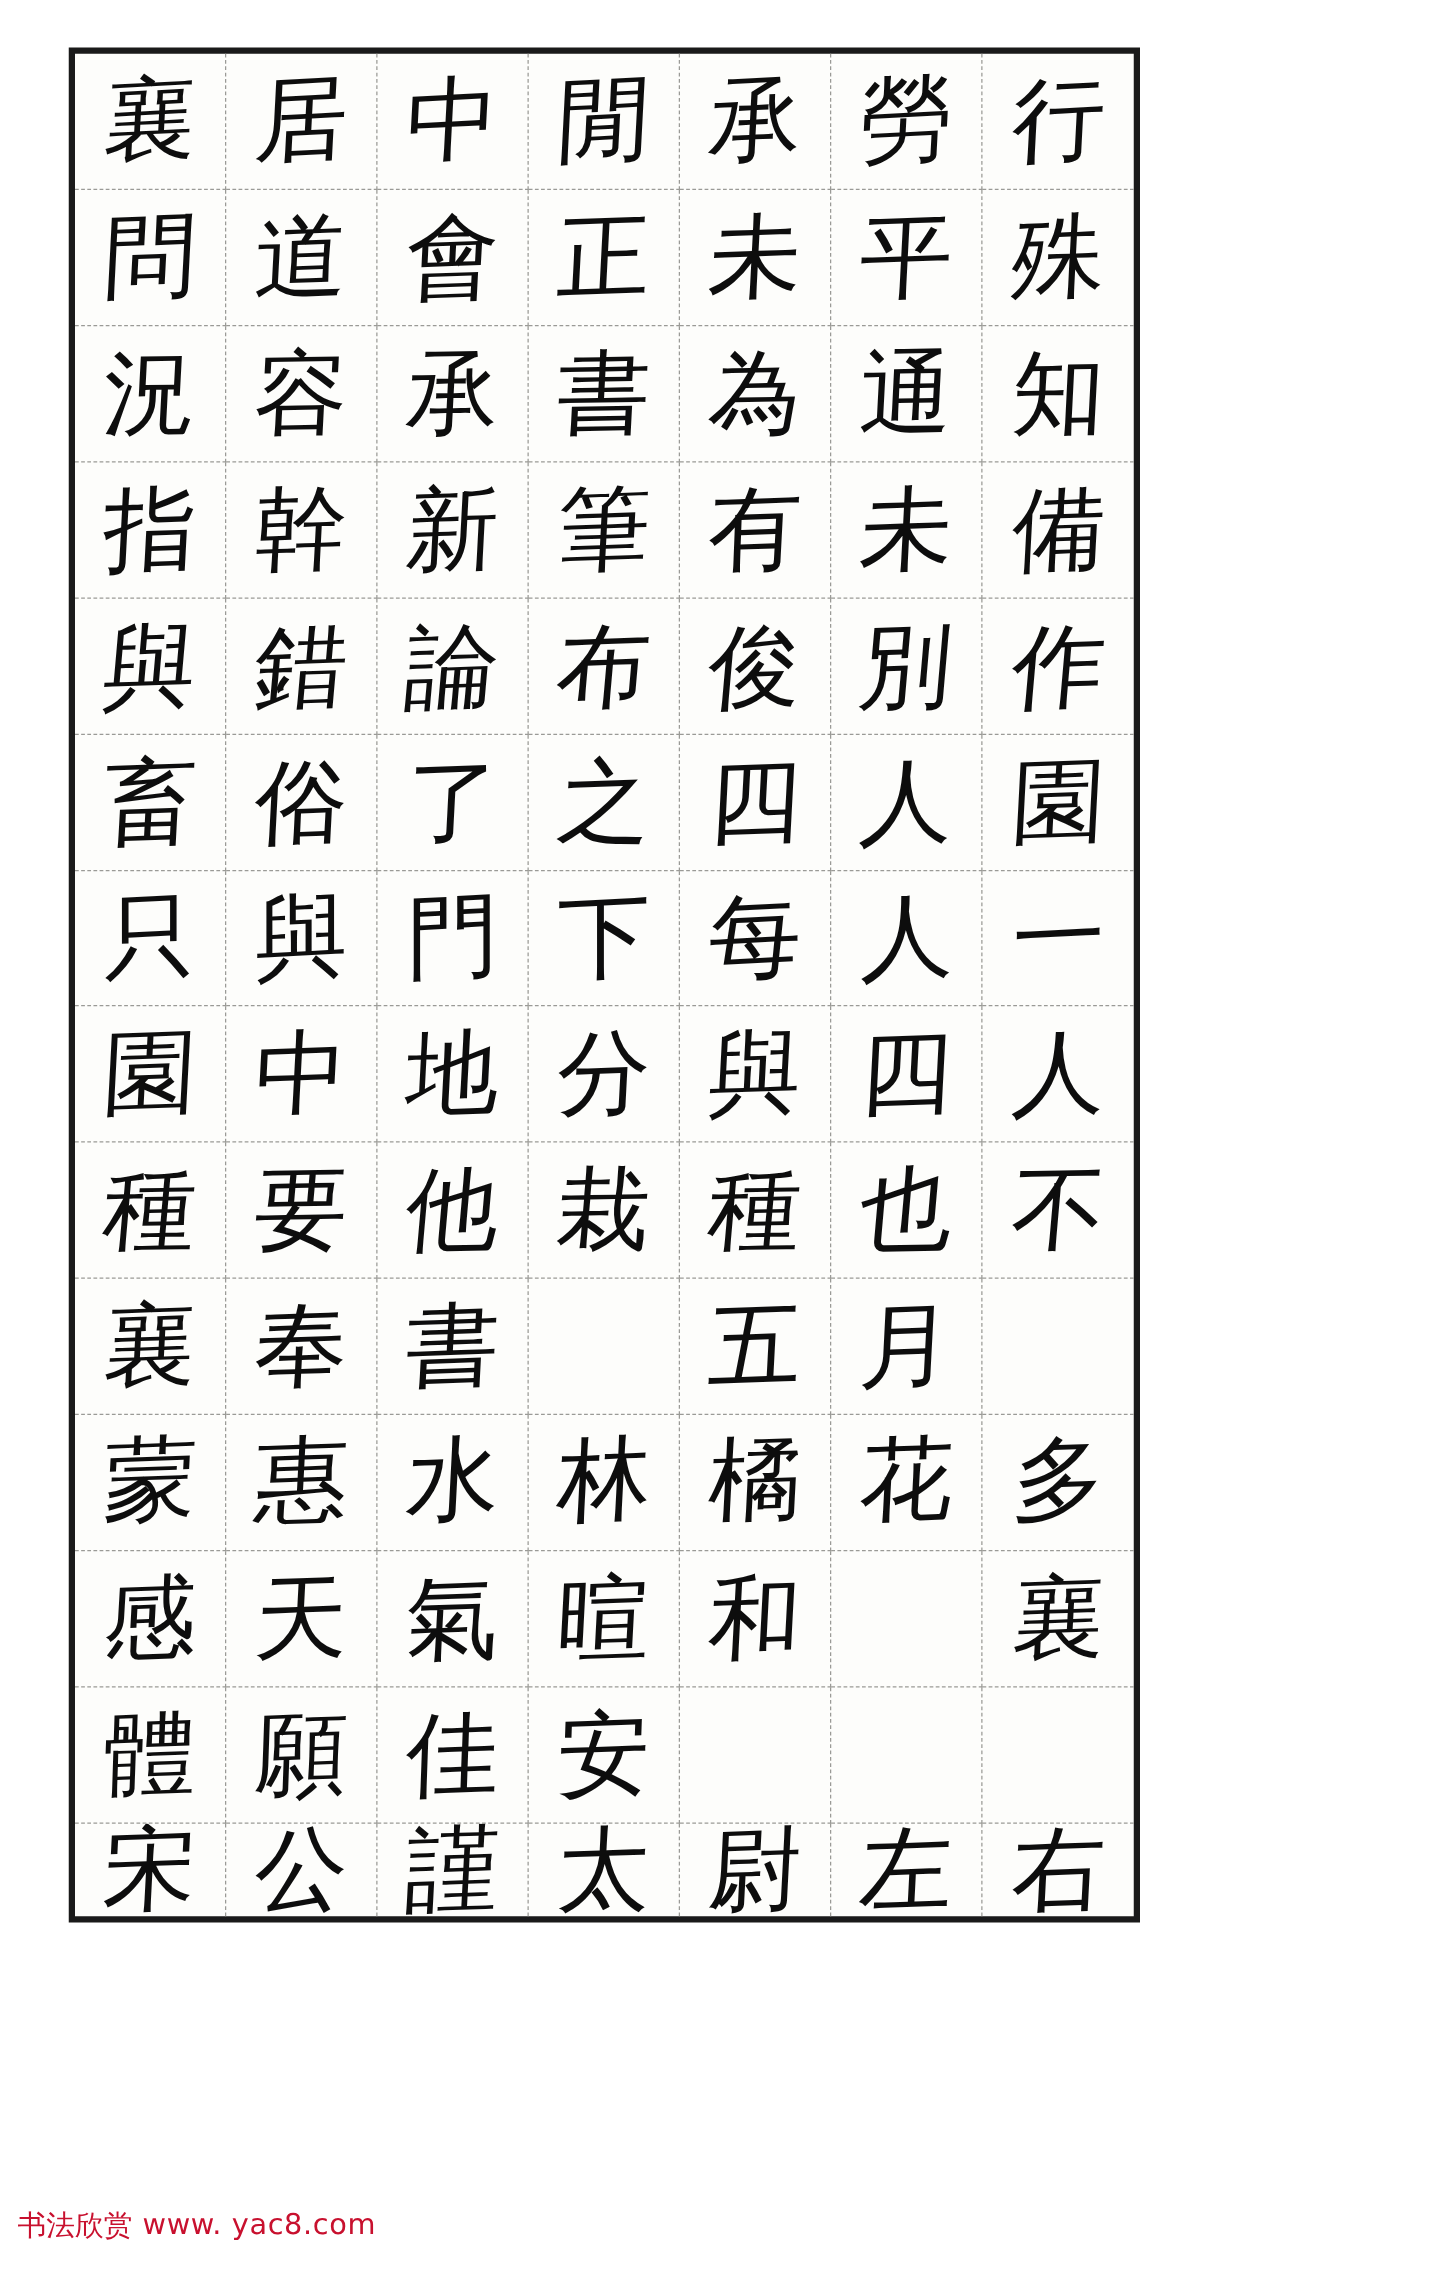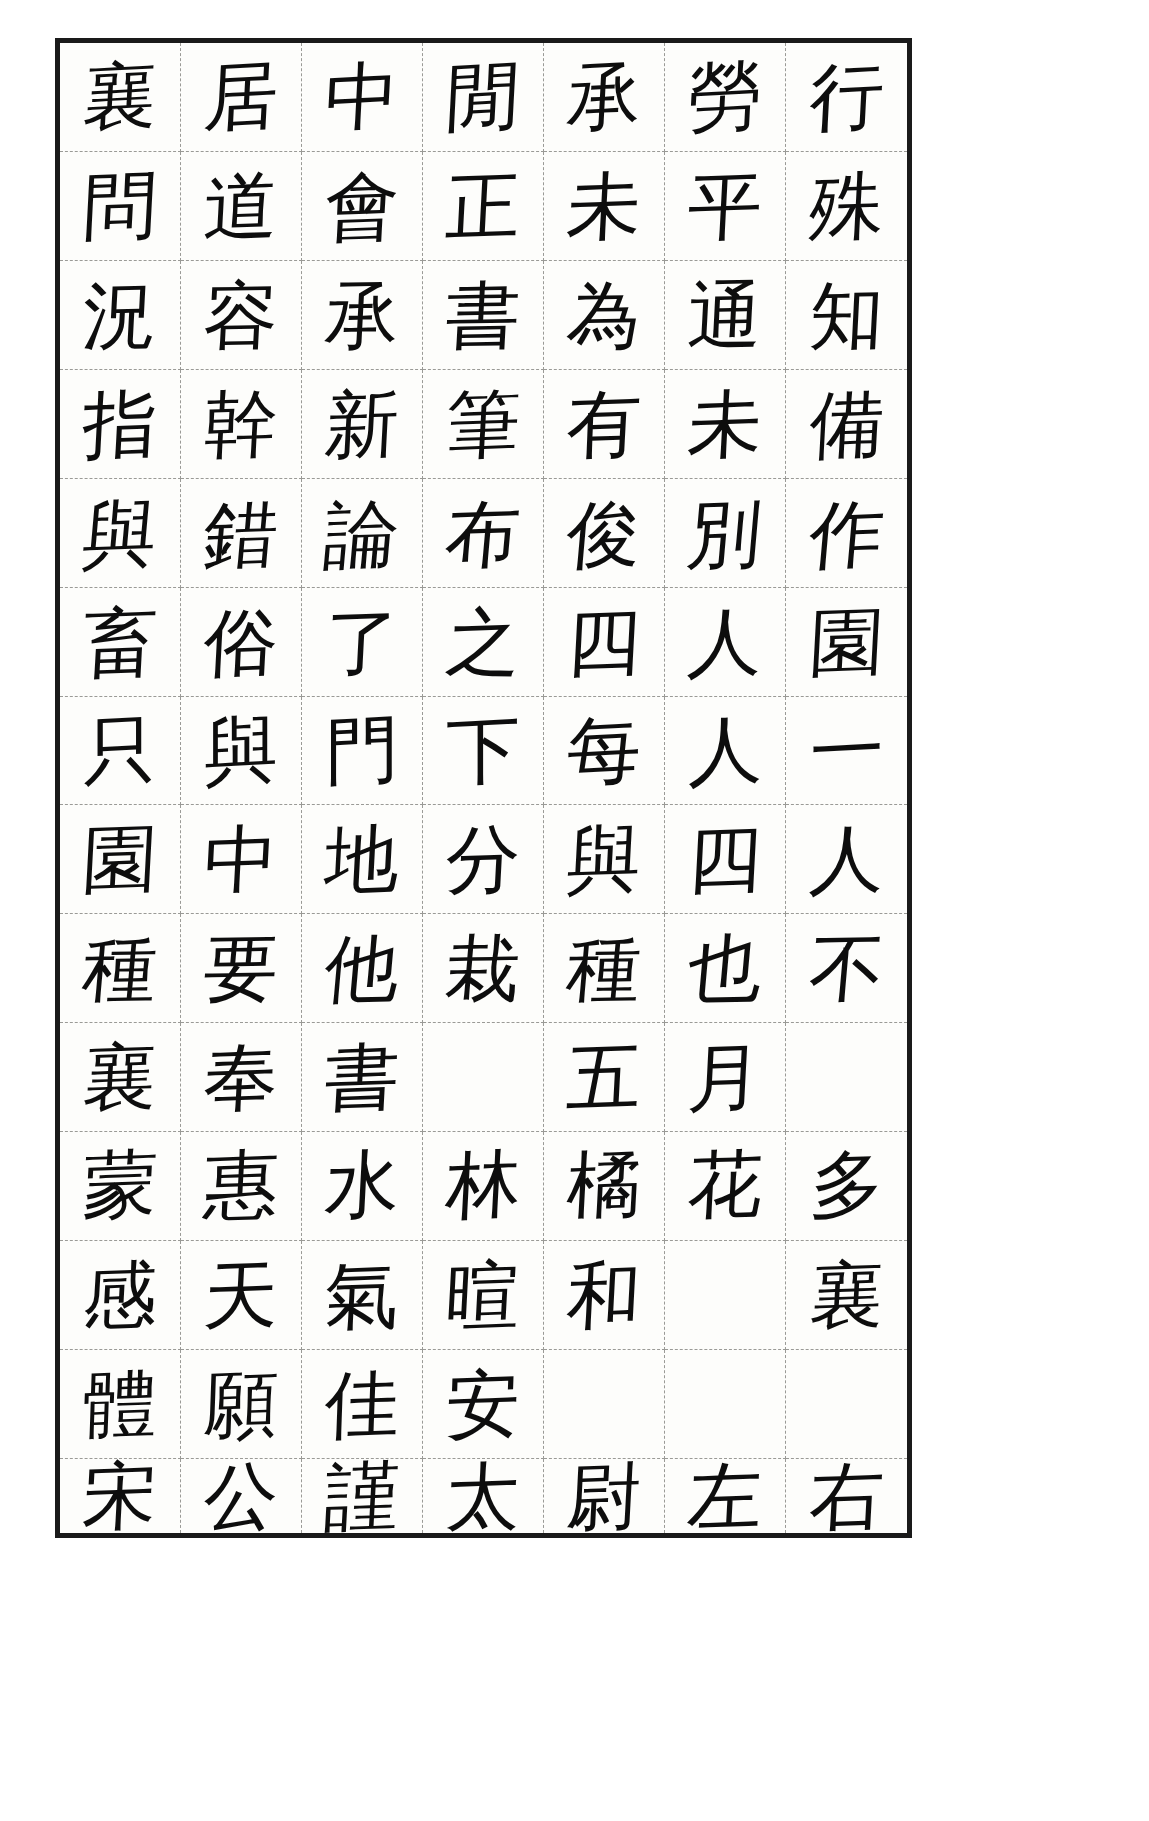--- a/index.html
+++ b/index.html
@@ -404,14 +404,18 @@
         </div>
         <div class="cell r13 last-row">
           <span class="glyph">左</span>
         </div>
         <div class="cell r13 last-col last-row">
           <span class="glyph">右</span>
         </div>
       </div>
   </div>
 
+  <div id="footer">
+    <span class="fcn">书法欣赏</span>
+    <span class="furl">www. yac8.com</span>
+  </div>
 
 </div>
 
 </body></html>

